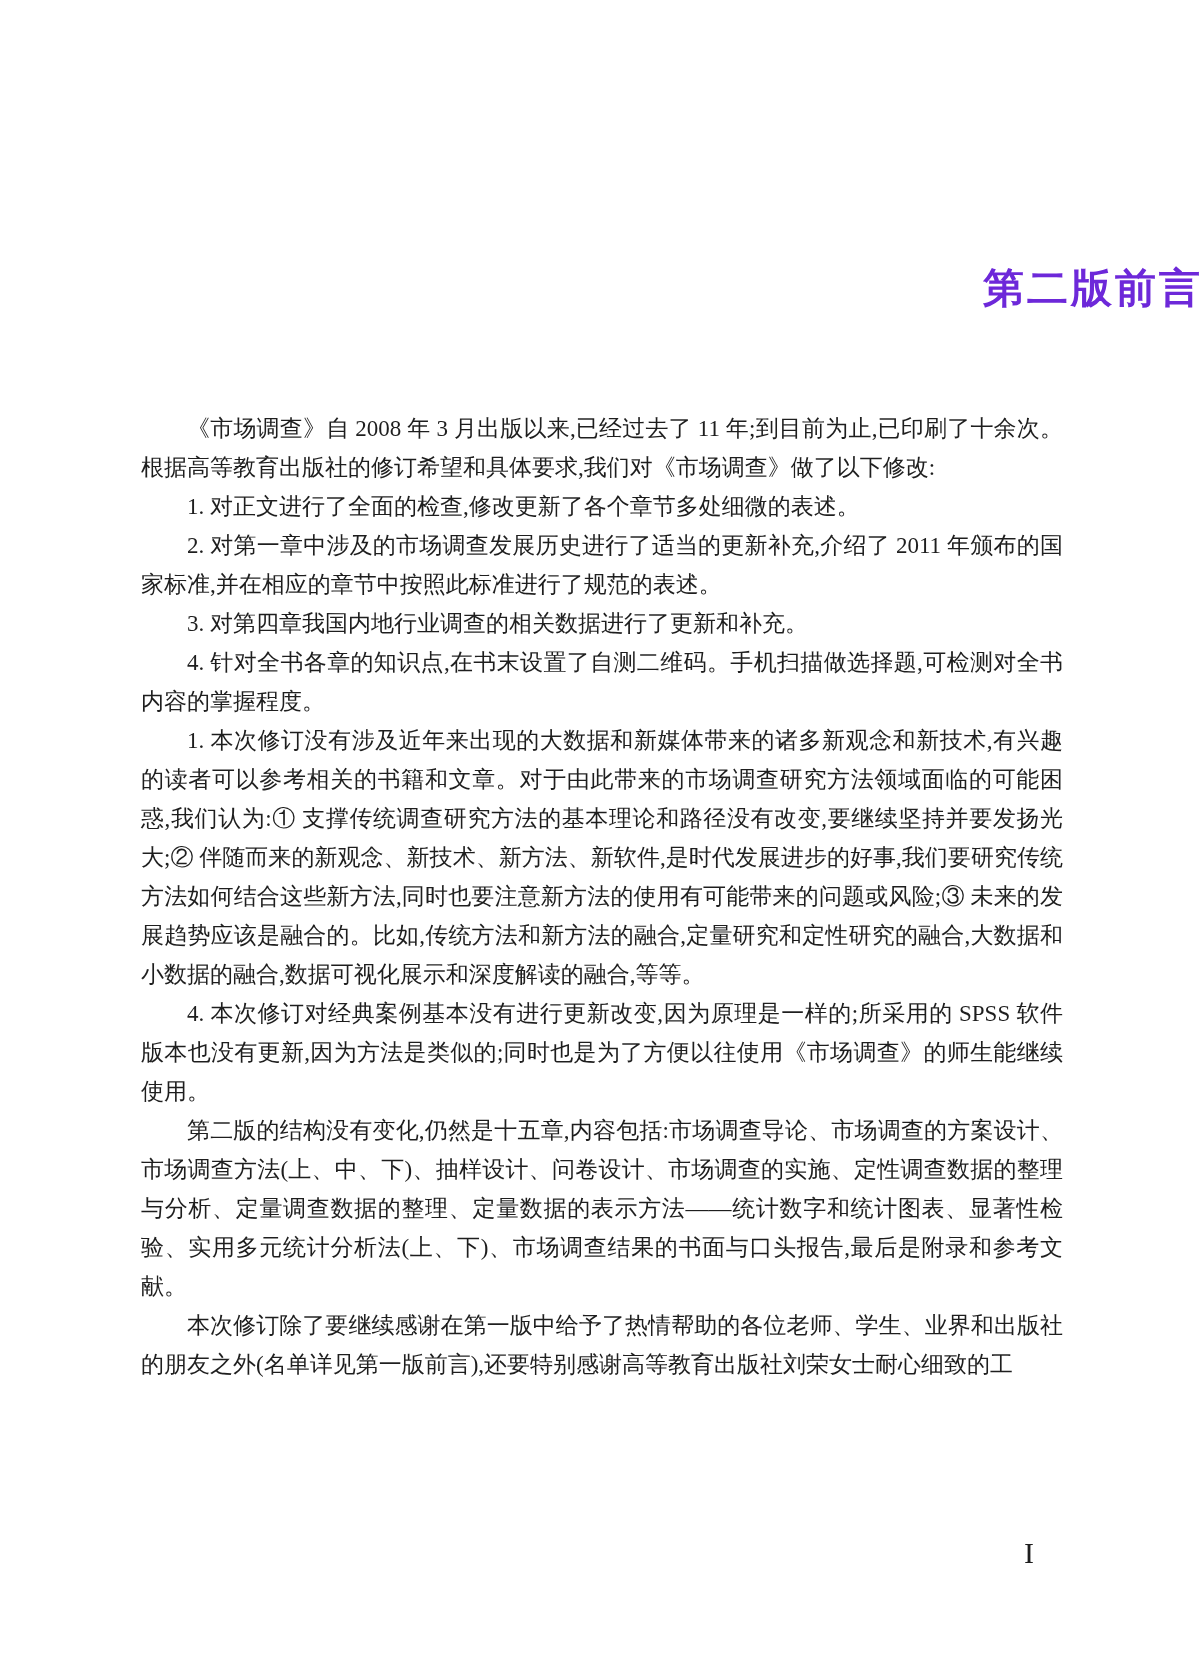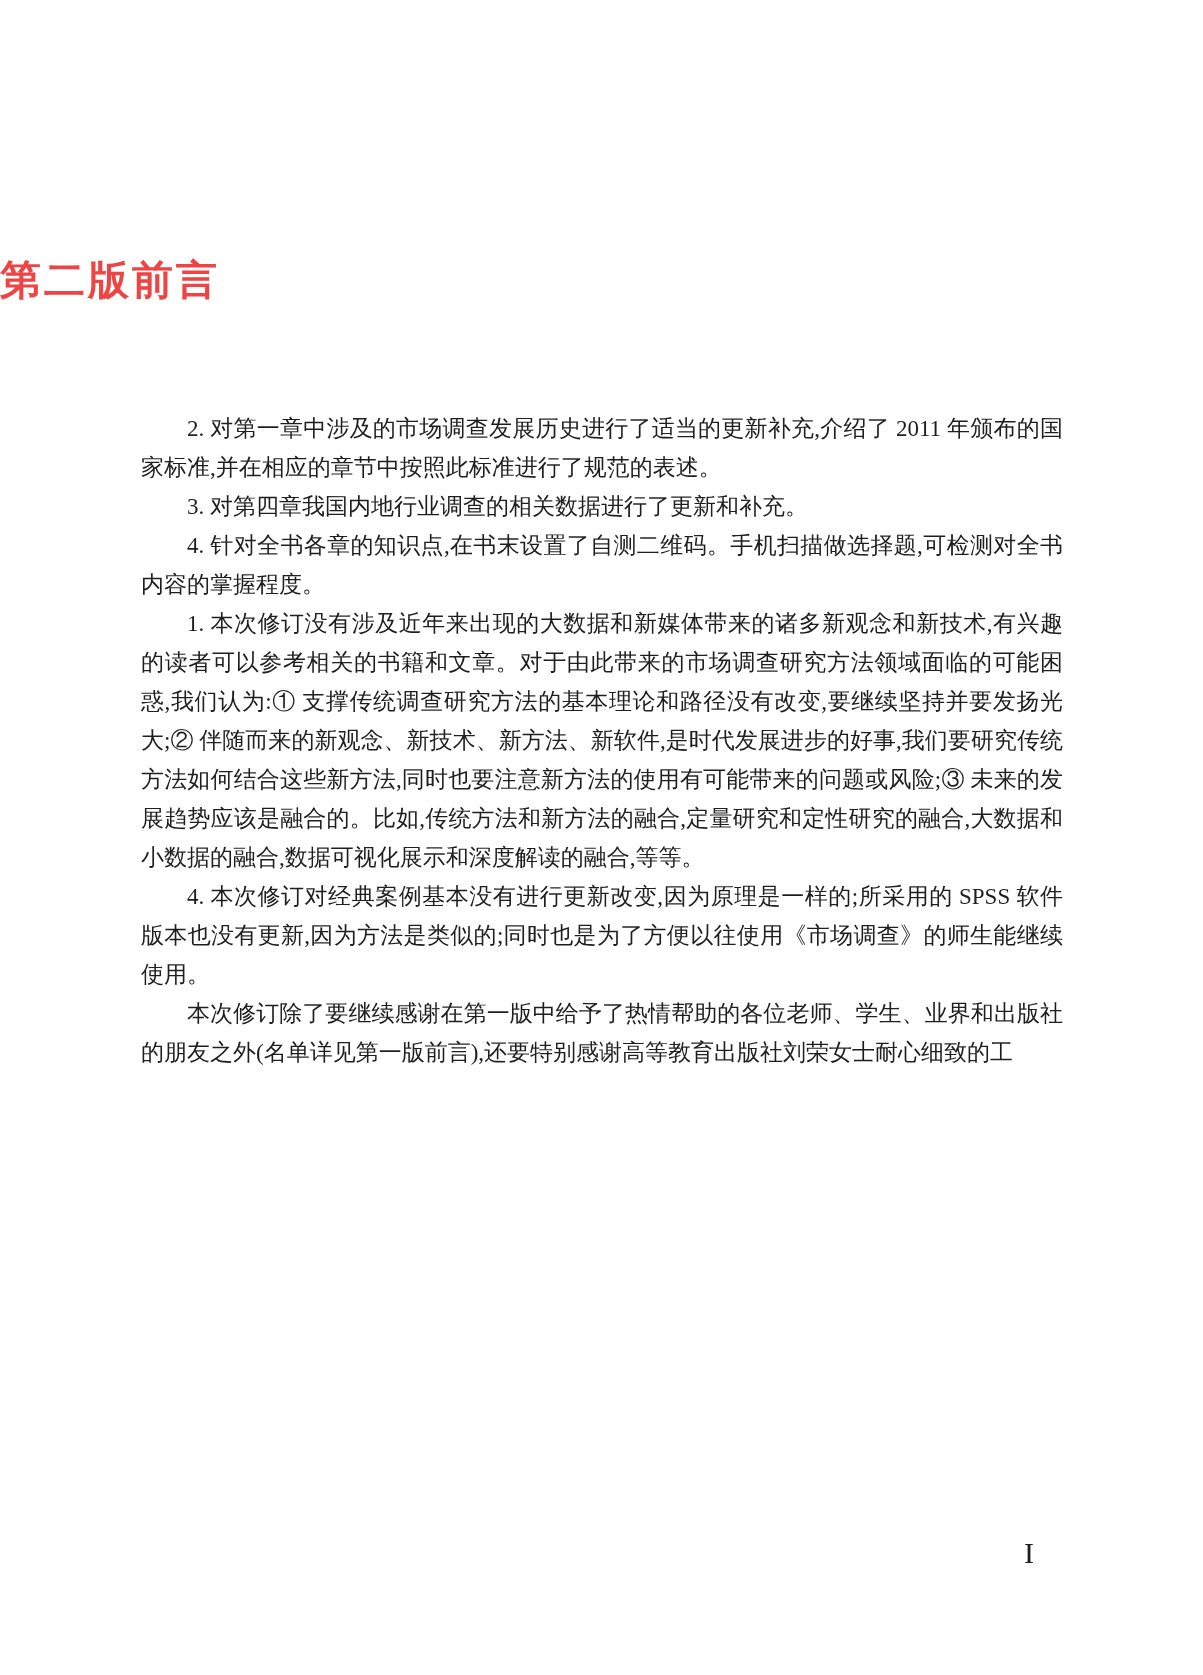--- a/index.html
+++ b/index.html
@@ -8,31 +8,31 @@
     width: 1203px;
     height: 1675px;
     margin: 0 auto;
     background: #ffffff;
     color: #1e1e1e;
     font-family: "Liberation Serif", "DejaVu Serif", serif;
     overflow: hidden;
   }
   .title {
     position: absolute;
-    top: 260px;
+    top: 268px;
     left: 0;
     width: 100%;
     margin: 0;
-    text-align: left;
+    text-align: right;
     font-family: "Liberation Sans", "DejaVu Sans", sans-serif;
     font-weight: 700;
     font-size: 41px;
     line-height: 1;
     letter-spacing: 3px;
-    color: #ef4444;
+    color: #6d28d9;
   }
   .body-text {
     position: absolute;
     top: 409px;
     left: 141px;
     width: 922px;
     font-size: 23px;
     line-height: 39px;
     text-align: justify;
   }
@@ -51,23 +51,26 @@
   }
 </style>
 </head>
 <body>
 
 <div class="page">
 
   <h1 class="title">第二版前言</h1>
 
   <div class="body-text">
+    <p class="para">《市场调查》自 2008 年 3 月出版以来,已经过去了 11 年;到目前为止,已印刷了十余次。根据高等教育出版社的修订希望和具体要求,我们对《市场调查》做了以下修改:</p>
+    <p class="para">1. 对正文进行了全面的检查,修改更新了各个章节多处细微的表述。</p>
     <p class="para">2. 对第一章中涉及的市场调查发展历史进行了适当的更新补充,介绍了 2011 年颁布的国家标准,并在相应的章节中按照此标准进行了规范的表述。</p>
     <p class="para">3. 对第四章我国内地行业调查的相关数据进行了更新和补充。</p>
     <p class="para">4. 针对全书各章的知识点,在书末设置了自测二维码。手机扫描做选择题,可检测对全书内容的掌握程度。</p>
     <p class="para">1. 本次修订没有涉及近年来出现的大数据和新媒体带来的诸多新观念和新技术,有兴趣的读者可以参考相关的书籍和文章。对于由此带来的市场调查研究方法领域面临的可能困惑,我们认为:① 支撑传统调查研究方法的基本理论和路径没有改变,要继续坚持并要发扬光大;② 伴随而来的新观念、新技术、新方法、新软件,是时代发展进步的好事,我们要研究传统方法如何结合这些新方法,同时也要注意新方法的使用有可能带来的问题或风险;③ 未来的发展趋势应该是融合的。比如,传统方法和新方法的融合,定量研究和定性研究的融合,大数据和小数据的融合,数据可视化展示和深度解读的融合,等等。</p>
     <p class="para">4. 本次修订对经典案例基本没有进行更新改变,因为原理是一样的;所采用的 SPSS 软件版本也没有更新,因为方法是类似的;同时也是为了方便以往使用《市场调查》的师生能继续使用。</p>
+    <p class="para">第二版的结构没有变化,仍然是十五章,内容包括:市场调查导论、市场调查的方案设计、市场调查方法(上、中、下)、抽样设计、问卷设计、市场调查的实施、定性调查数据的整理与分析、定量调查数据的整理、定量数据的表示方法——统计数字和统计图表、显著性检验、实用多元统计分析法(上、下)、市场调查结果的书面与口头报告,最后是附录和参考文献。</p>
     <p class="para">本次修订除了要继续感谢在第一版中给予了热情帮助的各位老师、学生、业界和出版社的朋友之外(名单详见第一版前言),还要特别感谢高等教育出版社刘荣女士耐心细致的工</p>
   </div>
 
   <div class="page-number">I</div>
 
 </div>
 
 </body></html>

